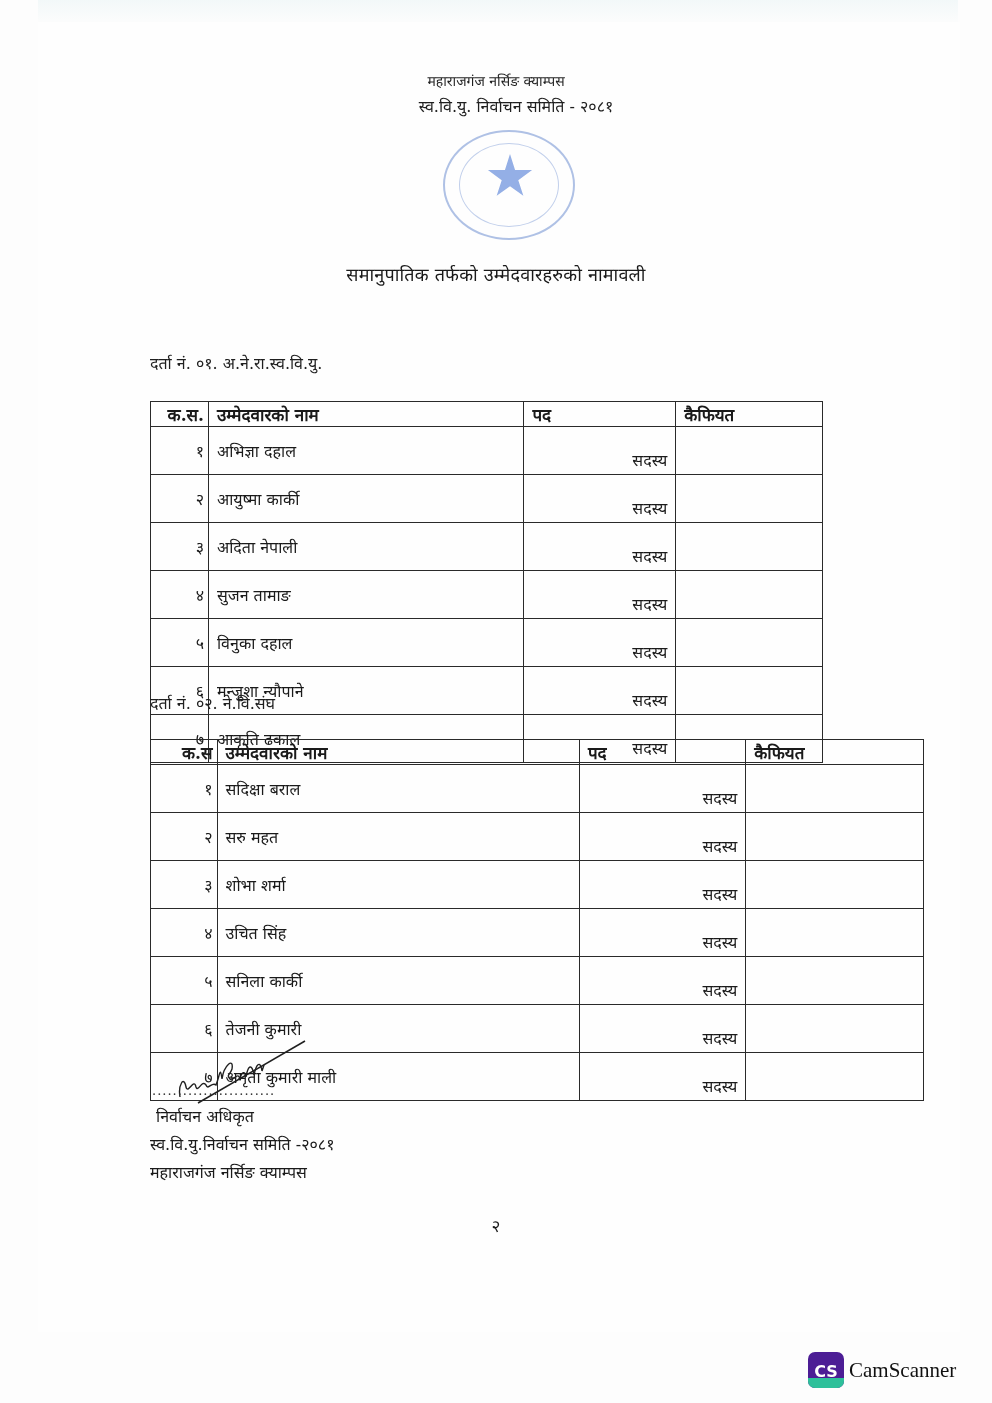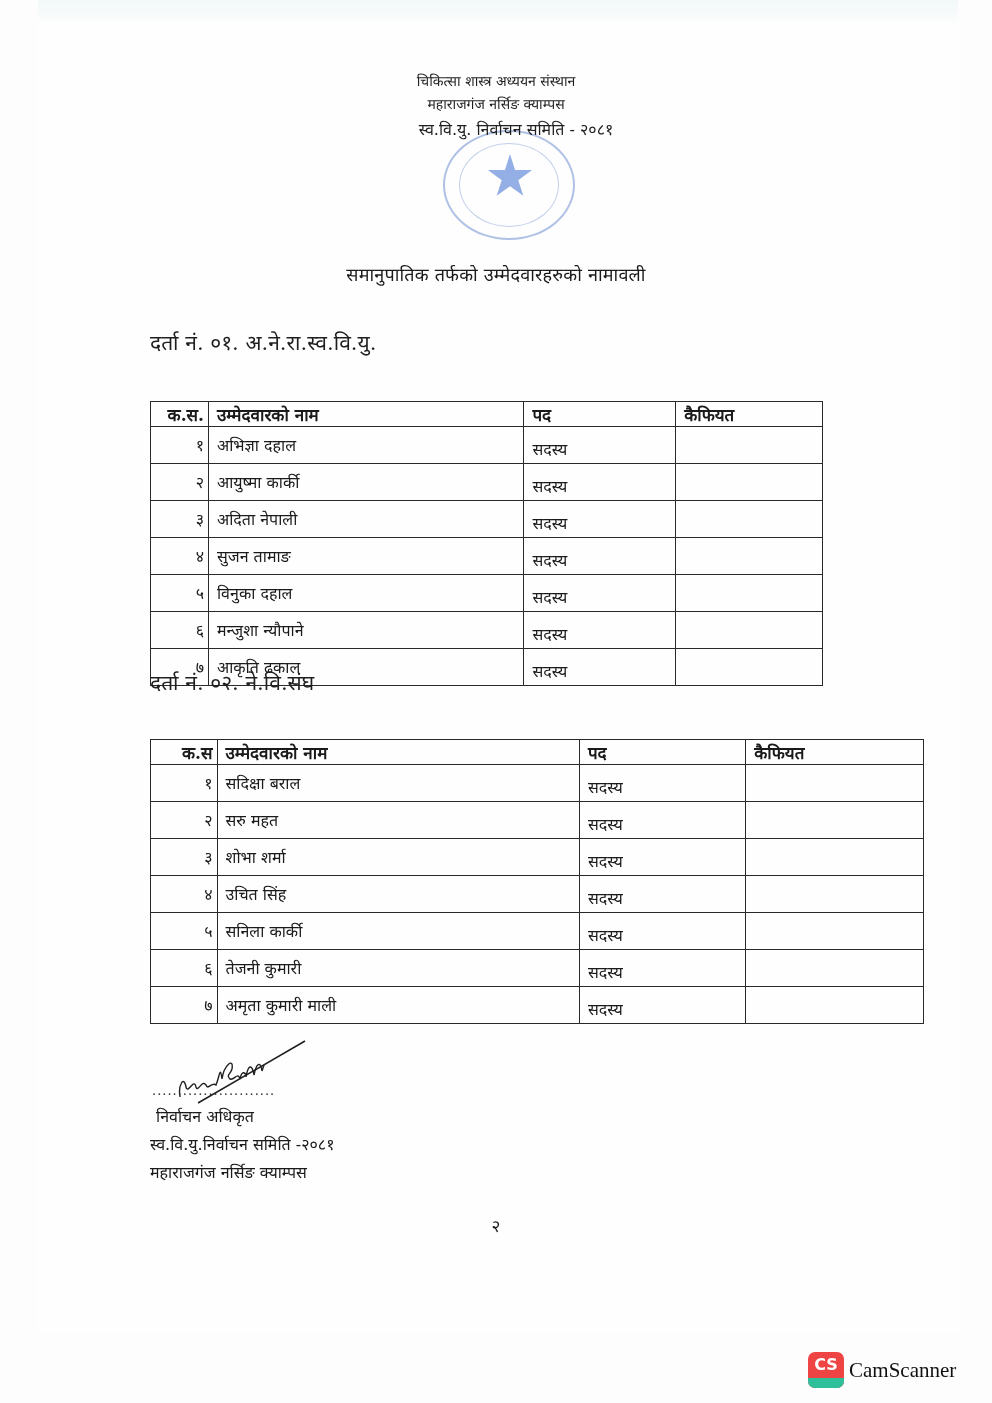--- a/index.html
+++ b/index.html
@@ -38,74 +38,73 @@
     .seal .star {
       position: absolute; left: 42px; top: 22px; width: 46px; height: 46px;
       background: rgba(60,110,210,0.55);
       clip-path: polygon(50% 0%, 61% 35%, 98% 35%, 68% 57%, 79% 91%, 50% 70%, 21% 91%, 32% 57%, 2% 35%, 39% 35%);
     }
     .title {
       position: absolute; left: 0; width: 992px; top: 262px; text-align: center;
       font-size: 18px; font-weight: normal; letter-spacing: 0.2px;
     }
     .reg {
-      position: absolute; left: 150px; font-size: 21px; color: #1f1f1f;
+      position: absolute; left: 150px; font-size: 16px; color: #1f1f1f; margin-top: 24px;
     }
     .reg1 { top: 328px; }
     .reg2 { top: 668px; }
     table.cand {
       position: absolute; left: 150px; border-collapse: collapse;
       font-size: 16px;
     }
     table.cand td, table.cand th {
       border: 1.3px solid #2a2a2a; padding: 0 8px; height: 28px;
       text-align: left; font-weight: normal; vertical-align: middle;
     }
     table.cand th { font-weight: bold; font-size: 17px; height: 24px; }
     table.cand .sn { text-align: right; width: 42px; padding: 0 4px; }
     table.t1 { top: 401px; width: 673px; }
     table.t2 { top: 739px; width: 774px; }
     table.t1 col.c1 { width: 58px; } table.t1 col.c2 { width: 316px; }
     table.t1 col.c3 { width: 152px; } table.t1 col.c4 { width: 147px; }
     table.t2 col.c1 { width: 58px; } table.t2 col.c2 { width: 316px; }
     table.t2 col.c3 { width: 145px; } table.t2 col.c4 { width: 155px; }
-    table.cand td.post { padding-top: 8px; }
+    table.cand td.post { padding-top: 19px; text-align: right; }
     .signature {
       position: absolute; left: 150px; top: 1035px; width: 170px; height: 70px;
     }
     .sig-dots {
       position: absolute; left: 152px; top: 1083px; font-size: 13px; letter-spacing: 1px; color: #333;
     }
     .sign-block { position: absolute; left: 150px; top: 1103px; font-size: 16px; line-height: 28px; }
     .sign-block .l1 { padding-left: 6px; }
     .page-no { position: absolute; left: 0; width: 992px; text-align: center; top: 1214px; font-size: 17px; }
     .cs-logo {
       position: absolute; left: 808px; top: 1352px; display: flex; align-items: center;
     }
     .cs-badge {
-      width: 36px; height: 36px; border-radius: 7px; background: #ef4444; position: relative; overflow: hidden;
+      width: 36px; height: 36px; border-radius: 7px; background: #4c1d95; position: relative; overflow: hidden;
       color: #fff; font-family: "DejaVu Sans", sans-serif; font-weight: bold; font-size: 16px;
-      display: flex; align-items: flex-start; justify-content: center; padding-top: 3px; box-sizing: border-box;
+      display: flex; align-items: flex-start; justify-content: center; padding-top: 10px; box-sizing: border-box;
     }
     .cs-badge .bar { position: absolute; left: 0; right: 0; bottom: 0; height: 10px; background: #2ec09a; }
     .cs-name { font-family: "Liberation Serif", serif; font-size: 21px; margin-left: 5px; color: #111; }
   </style>
 </head>
 <body>
 
 <div class="scan-top"></div>
 <div class="page-shade"></div>
 
 <div class="seal">
   <div class="inner"></div>
   <div class="star"></div>
 </div>
 
 <div class="header">
-  <div class="line l2">चिकित्सा शास्त्र अध्ययन संस्थान</div>
   <div class="line l3">महाराजगंज नर्सिङ क्याम्पस</div>
   <div class="line l6">स्व.वि.यु. निर्वाचन समिति - २०८१</div>
 </div>
 
 <div class="title">समानुपातिक तर्फको उम्मेदवारहरुको नामावली</div>
 
 <div class="reg reg1">दर्ता नं. ०१. अ.ने.रा.स्व.वि.यु.</div>
 
 <table class="cand t1">
   <colgroup>

